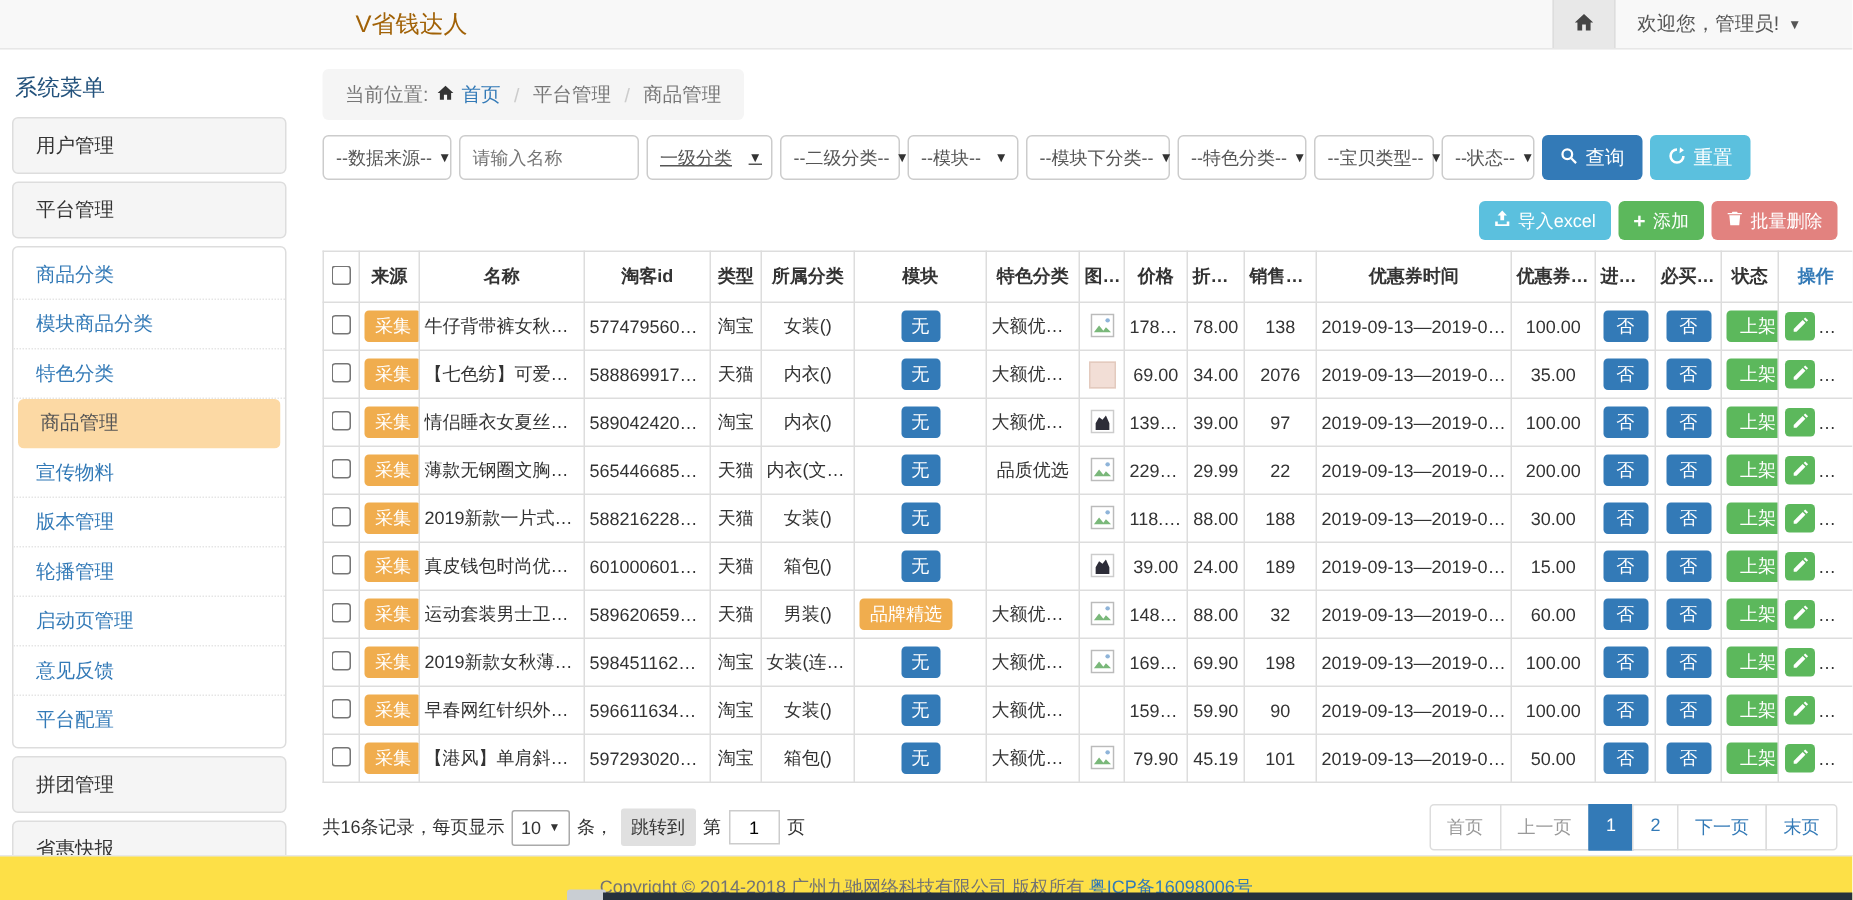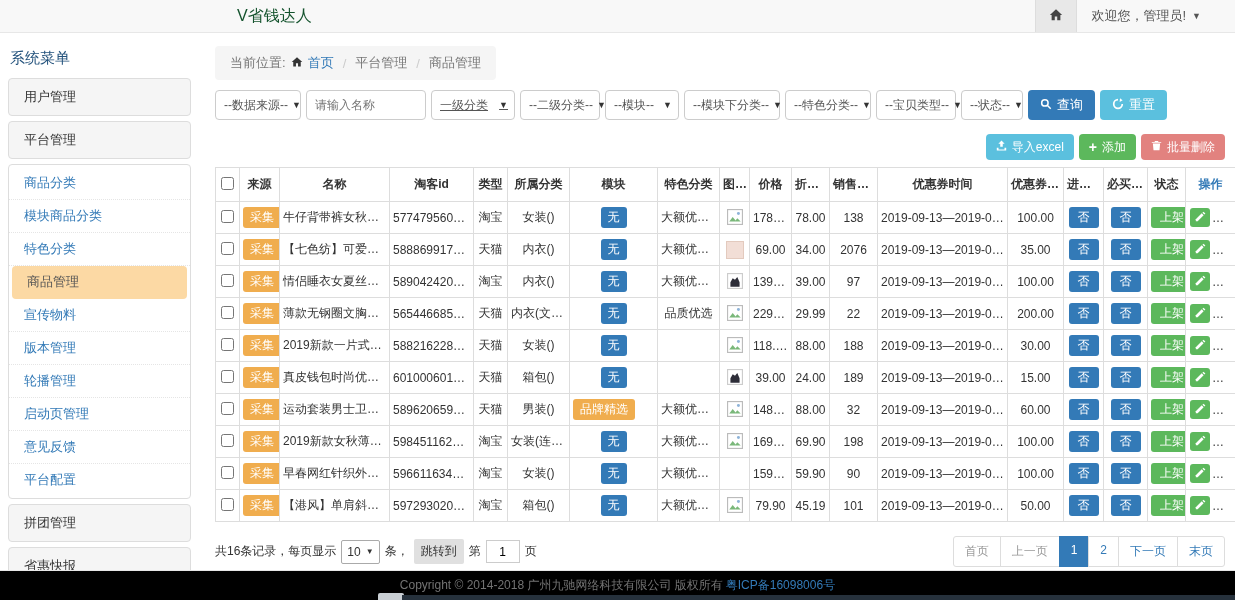--- a/index.html
+++ b/index.html
@@ -1,21 +1,21 @@
 <!DOCTYPE html>
 <html><head>
 <meta charset="utf-8">
 <style>
   *{box-sizing:border-box;margin:0;padding:0}
   html,body{width:1235px;height:600px;overflow:hidden}
   body{font-family:"Liberation Sans","DejaVu Sans",sans-serif;background:#fff;color:#333;position:relative;font-size:13px}
 
   
   .topbar{height:33px;background:#f8f8f8;border-bottom:1px solid #e7e7e7;display:flex;align-items:center}
-  .topbar-title{margin-left:237px;font-size:16px;color:#14532d}
+  .topbar-title{margin-left:237px;font-size:16px;color:#a16207}
   .topbar-right{margin-left:auto;display:flex;align-items:center;height:100%}
   .home-btn{width:42px;height:100%;background:#e8e8e8;border-left:1px solid #ddd;border-right:1px solid #ddd;display:flex;align-items:center;justify-content:center;cursor:pointer}
   .welcome{font-size:13px;color:#555;padding:0 34px 0 14px;display:flex;gap:6px;align-items:center;cursor:pointer}
   .caret{font-size:9px;color:#555}
 
   
   .layout{display:flex;height:537px;overflow:hidden}
   .sidebar{width:183px;margin:6px 0 0 8px;flex:none}
   .sidebar-title{color:#23527c;font-weight:normal;font-size:15px;padding:10px 2px 10px}
   .side-header{background:#f5f5f5;border:1px solid #ddd;border-radius:4px;padding:9px 15px;font-size:13px;color:#333;margin-bottom:5px;cursor:pointer}
@@ -69,21 +69,21 @@
   .jump-btn{background:#e0e0e0;padding:4px 7px;border-radius:2px;cursor:pointer;color:#333}
   .jump-input{width:34px;height:23px;border:1px solid #ccc;text-align:center;font-size:12px}
   .pager{display:flex}
   .pg{border:1px solid #ddd;background:#fff;color:#337ab7;padding:6px 11px;margin-left:-1px;cursor:pointer;font-size:12px}
   .pg:first-child{border-radius:3px 0 0 3px;margin-left:0}
   .pg:last-child{border-radius:0 3px 3px 0}
   .pg.active{background:#337ab7;border-color:#337ab7;color:#fff}
   .pg.muted{color:#999}
 
   
-  footer{position:absolute;left:0;right:0;bottom:0;height:30px;border-top:1px solid #e7e7e7;background:#000000;display:flex;align-items:center;justify-content:center;font-size:12px;color:#737373;gap:3px}
+  footer{position:absolute;left:0;right:0;bottom:0;height:30px;border-top:1px solid #e7e7e7;background:#fde047;display:flex;align-items:flex-end;justify-content:center;font-size:12px;color:#737373;gap:3px}
   footer a{color:#337ab7;text-decoration:none}
   .strip{position:absolute;bottom:0;left:402px;right:0;height:5px;background:#26313c;z-index:3}
   .nub{position:absolute;bottom:0;left:378px;width:26px;height:7px;background:#c9ced3;border-radius:2px 2px 0 0;z-index:3}
 </style>
 </head>
 <body>
 
 <div class="topbar">
   <div class="topbar-title">V省钱达人</div>
   <div class="topbar-right">

